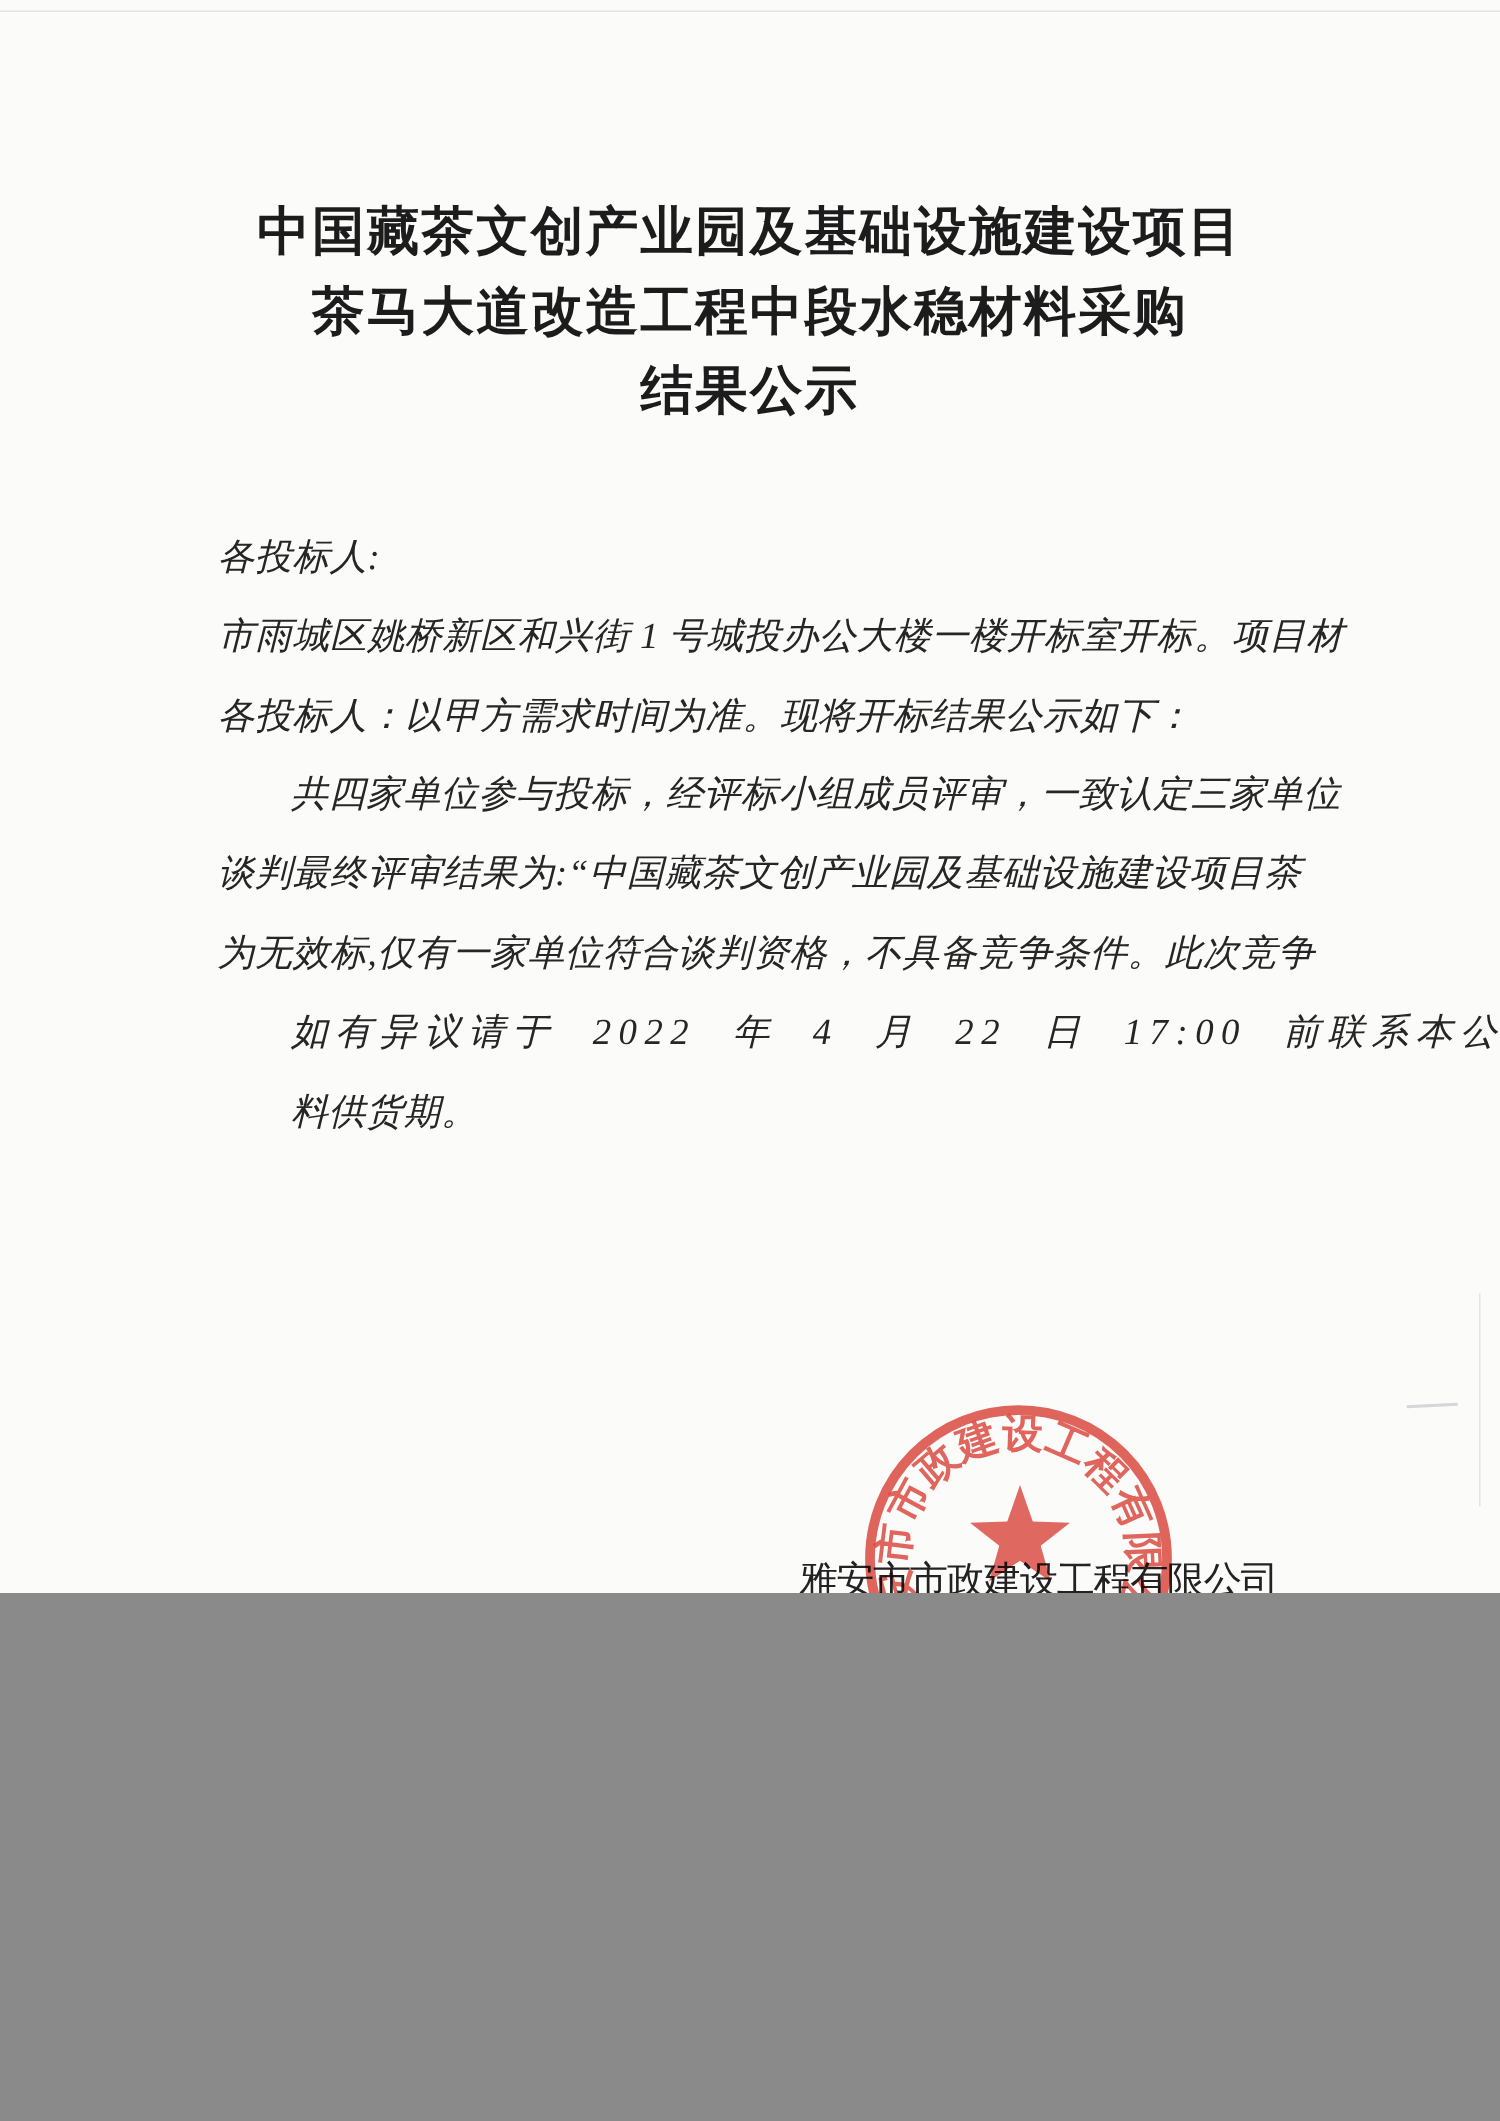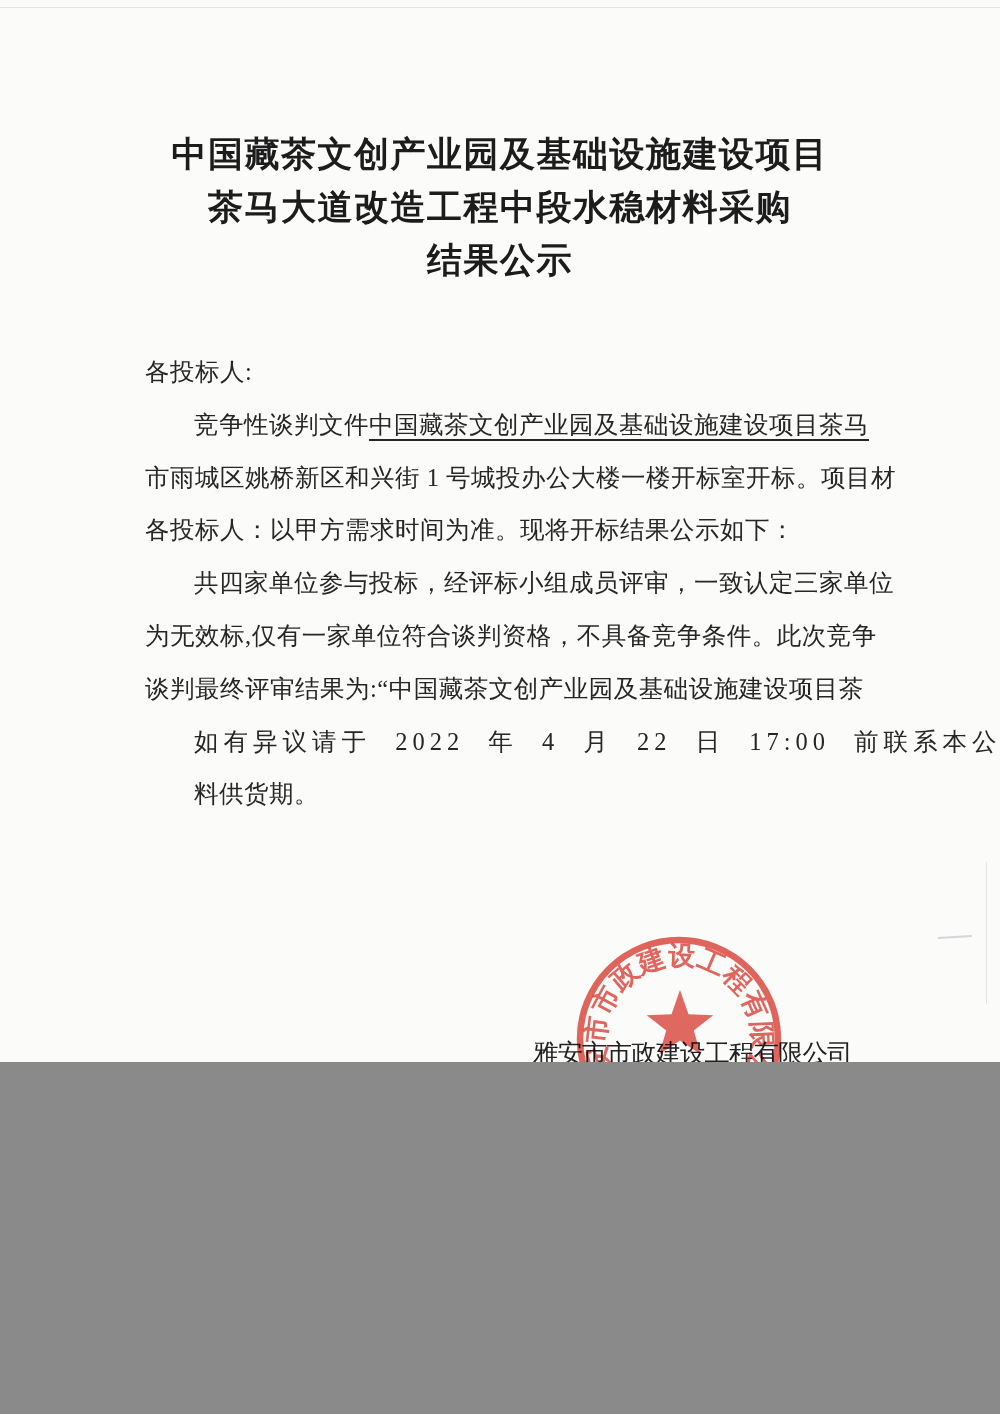--- a/index.html
+++ b/index.html
@@ -22,20 +22,21 @@
     text-align: center;
     font-size: 35px; font-weight: 700;
     line-height: 53px; letter-spacing: 1.5px;
     color: #1c1c1c;
   }
   .body-text {
     position: absolute; top: 346px; left: 145px; width: 714px;
     font-size: 24.5px; line-height: 52.8px;
     letter-spacing: 0.5px;
     white-space: nowrap;
+    font-style: italic;
   }
   .line { height: 52.8px; }
   .line.indent { padding-left: 49px; }
   .line.spread { letter-spacing: 5px; word-spacing: 13px; }
   .u {
     text-decoration: underline;
     text-underline-offset: 6px;
     text-decoration-thickness: 1.5px;
   }
   .sig-company {
@@ -76,26 +77,25 @@
   <div class="scan-edge"></div>
 
   <div class="title">
     <div>中国藏茶文创产业园及基础设施建设项目</div>
     <div>茶马大道改造工程中段水稳材料采购</div>
     <div>结果公示</div>
   </div>
 
   <div class="body-text">
       <div class="line"><span>各投标人:</span></div>
-      <div class="line indent"><span>竞争性谈判文件</span><span class="u">中国藏茶文创产业园及基础设施建设项目茶马</span></div>
       <div class="line"><span>市雨城区姚桥新区和兴街 1 号城投办公大楼一楼开标室开标。项目材</span></div>
       <div class="line"><span>各投标人：以甲方需求时间为准。现将开标结果公示如下：</span></div>
       <div class="line indent"><span>共四家单位参与投标，经评标小组成员评审，一致认定三家单位</span></div>
+      <div class="line"><span>谈判最终评审结果为:“中国藏茶文创产业园及基础设施建设项目茶</span></div>
       <div class="line"><span>为无效标,仅有一家单位符合谈判资格，不具备竞争条件。此次竞争</span></div>
-      <div class="line"><span>谈判最终评审结果为:“中国藏茶文创产业园及基础设施建设项目茶</span></div>
       <div class="line indent spread"><span>如有异议请于 2022 年 4 月 22 日 17:00 前联系本公司</span></div>
       <div class="line indent"><span>料供货期。</span></div>
     </div>
 
   <div class="sig-company">雅安市市政建设工程有限公司</div>
 
   <div class="sig-date">2022 年 4 月 19 日</div>
 
   <svg class="seal" viewBox="0 0 212 218" xmlns="http://www.w3.org/2000/svg">
     <defs>

